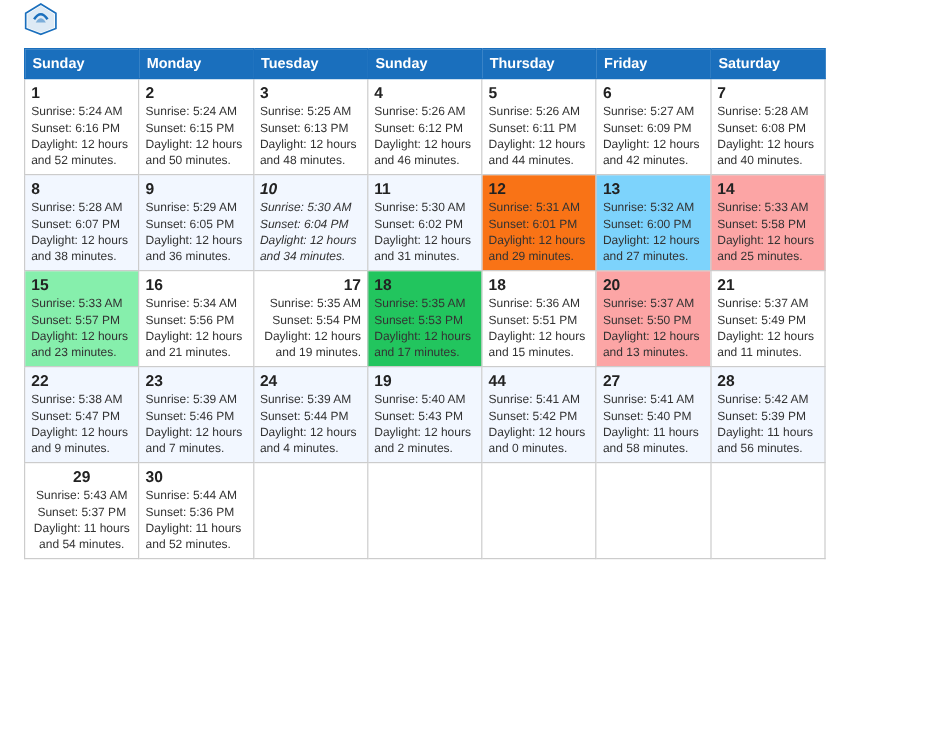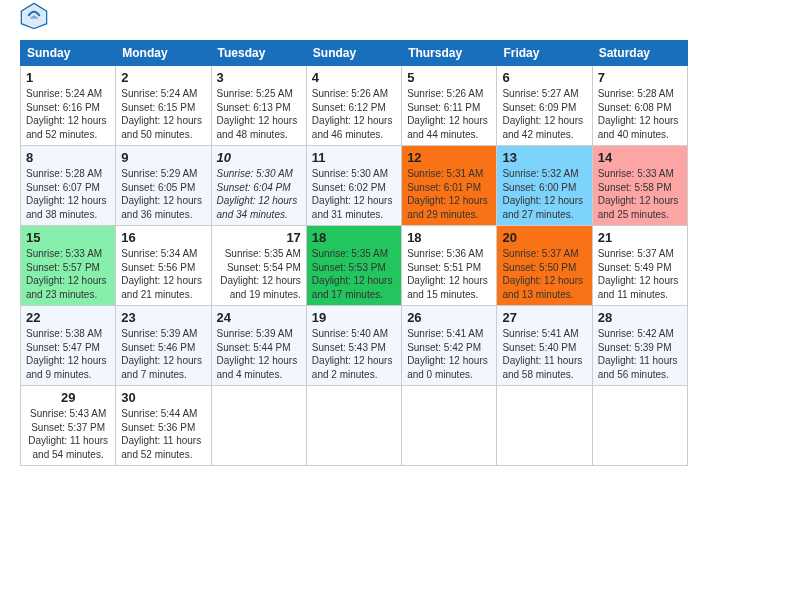--- a/index.html
+++ b/index.html
@@ -207,21 +207,21 @@
             <div class="day-info">Sunrise: 5:35 AM<br>Sunset: 5:54 PM<br>Daylight: 12 hours and 19 minutes.</div>
           </td>
           <td style="background: #22c55e;">
             <span class="day-num">18</span>
             <div class="day-info">Sunrise: 5:35 AM<br>Sunset: 5:53 PM<br>Daylight: 12 hours and 17 minutes.</div>
           </td>
           <td style="background: rgb(255, 255, 255);">
             <span class="day-num">18</span>
             <div class="day-info">Sunrise: 5:36 AM<br>Sunset: 5:51 PM<br>Daylight: 12 hours and 15 minutes.</div>
           </td>
-          <td style="background: #f97316; margin-left: 25px;">
+          <td style="background: #fca5a5; margin-left: 25px;">
             <span class="day-num">20</span>
             <div class="day-info">Sunrise: 5:37 AM<br>Sunset: 5:50 PM<br>Daylight: 12 hours and 13 minutes.</div>
           </td>
           <td style="background: rgb(255, 255, 255);">
             <span class="day-num">21</span>
             <div class="day-info">Sunrise: 5:37 AM<br>Sunset: 5:49 PM<br>Daylight: 12 hours and 11 minutes.</div>
           </td>
         </tr>
         <tr>
           <td style="background: rgb(242, 247, 255);">
@@ -234,21 +234,21 @@
           </td>
           <td style="background: rgb(242, 247, 255);">
             <span class="day-num">24</span>
             <div class="day-info">Sunrise: 5:39 AM<br>Sunset: 5:44 PM<br>Daylight: 12 hours and 4 minutes.</div>
           </td>
           <td style="background: rgb(242, 247, 255);">
             <span class="day-num">19</span>
             <div class="day-info">Sunrise: 5:40 AM<br>Sunset: 5:43 PM<br>Daylight: 12 hours and 2 minutes.</div>
           </td>
           <td style="background: rgb(242, 247, 255);">
-            <span class="day-num">26</span>
+            <span class="day-num">44</span>
             <div class="day-info">Sunrise: 5:41 AM<br>Sunset: 5:42 PM<br>Daylight: 12 hours and 0 minutes.</div>
           </td>
           <td style="background: rgb(242, 247, 255); margin-left: 46px;">
             <span class="day-num">27</span>
             <div class="day-info">Sunrise: 5:41 AM<br>Sunset: 5:40 PM<br>Daylight: 11 hours and 58 minutes.</div>
           </td>
           <td style="background: rgb(242, 247, 255);">
             <span class="day-num">28</span>
             <div class="day-info">Sunrise: 5:42 AM<br>Sunset: 5:39 PM<br>Daylight: 11 hours and 56 minutes.</div>
           </td>

